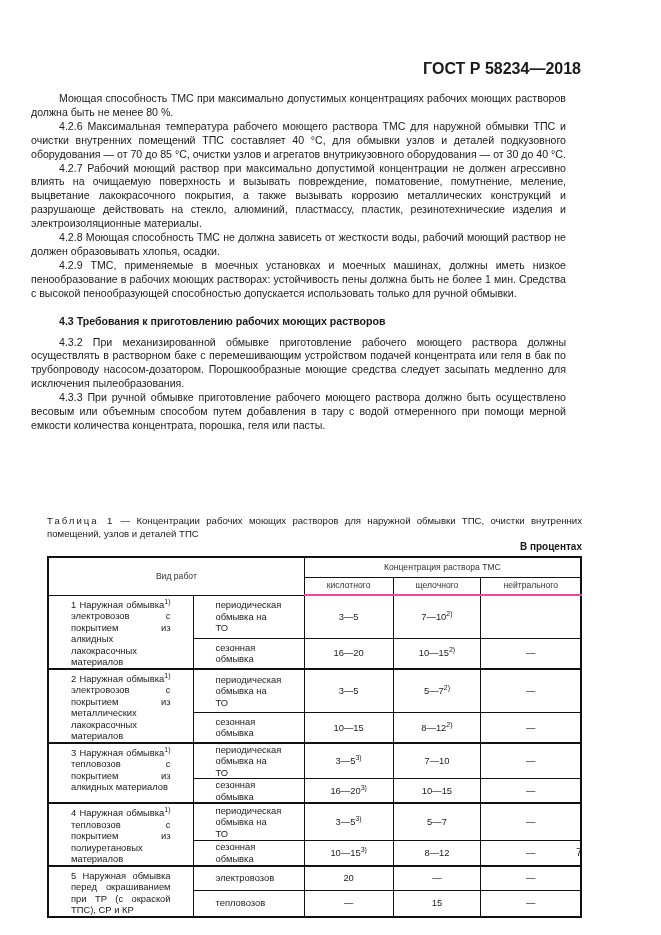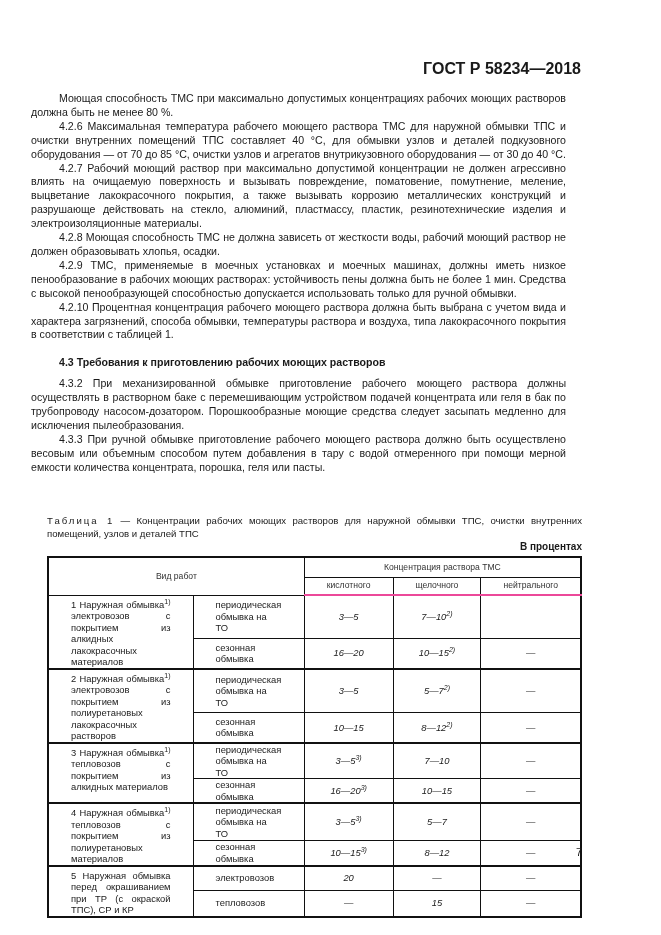--- a/index.html
+++ b/index.html
@@ -16,36 +16,35 @@
   .units { position:absolute; right:79px; top:541px; font-size:10px;font-weight:bold; }
   table.t1 { position:absolute; left:47px; top:556px; width:535px;
              border-collapse:collapse; font-size:9.4px; line-height:11.5px; }
   table.t1 td, table.t1 th { border:1px solid #111; padding:0 22px; vertical-align:middle; font-weight:normal;margin-top:44px; }
   table.t1 { border:2px solid #111; }
   table.t1 th { text-align:center; color:#333; font-size:8.6px; }
   table.t1 .hdr-bottom td, table.t1 .hdr-bottom th { border-bottom:2px solid #ec4899; }
   table.t1 .grp-end td { border-bottom:2px solid #111; }
   td.name { vertical-align:top !important; padding-top:3px !important; text-align:justify; }
   td.mode { color:#222; }
-  td.val { text-align:center;font-style:italic; }
+  td.val { text-align:center; }
   sup { font-size:7px; line-height:0; }
   .page-num { position:absolute; left:576px; top:846px; font-size:11px; }
 </style>
 </head>
 <body>
 
 <div class="header">ГОСТ Р 58234—2018</div>
 
 <div class="body-text">
   <p>Моющая способность ТМС при максимально допустимых концентрациях рабочих моющих растворов должна быть не менее 80 %.</p>
   <p>4.2.6 Максимальная температура рабочего моющего раствора ТМС для наружной обмывки ТПС и очистки внутренних помещений ТПС составляет 40 °С, для обмывки узлов и деталей подкузовного оборудования — от 70 до 85 °С, очистки узлов и агрегатов внутрикузовного оборудования — от 30 до 40 °С.</p>
   <p>4.2.7 Рабочий моющий раствор при максимально допустимой концентрации не должен агрессивно влиять на очищаемую поверхность и вызывать повреждение, поматовение, помутнение, меление, выцветание лакокрасочного покрытия, а также вызывать коррозию металлических конструкций и разрушающе действовать на стекло, алюминий, пластмассу, пластик, резинотехнические изделия и электроизоляционные материалы.</p>
   <p>4.2.8 Моющая способность ТМС не должна зависеть от жесткости воды, рабочий моющий раствор не должен образовывать хлопья, осадки.</p>
   <p>4.2.9 ТМС, применяемые в моечных установках и моечных машинах, должны иметь низкое пенообразование в рабочих моющих растворах: устойчивость пены должна быть не более 1 мин. Средства с высокой пенообразующей способностью допускается использовать только для ручной обмывки.</p>
-  <p>4.2.10 Процентная концентрация рабочего моющего раствора должна быть выбрана с учетом вида и характера загрязнений, способа обмывки, температуры раствора и воздуха, типа лакокрасочного покрытия в соответствии с таблицей 1.</p>
   <p class="section-title">4.3 Требования к приготовлению рабочих моющих растворов</p>
   <p>4.3.2 При механизированной обмывке приготовление рабочего моющего раствора должны осуществлять в растворном баке с перемешивающим устройством подачей концентрата или геля в бак по трубопроводу насосом-дозатором. Порошкообразные моющие средства следует засыпать медленно для исключения пылеобразования.</p>
   <p>4.3.3 При ручной обмывке приготовление рабочего моющего раствора должно быть осуществлено весовым или объемным способом путем добавления в тару с водой отмеренного при помощи мерной емкости количества концентрата, порошка, геля или пасты.</p>
 </div>
 
 <div class="caption"><span class="spaced">Таблица 1</span><span> — Концентрации рабочих моющих растворов для наружной обмывки ТПС, очистки внутренних помещений, узлов и деталей ТПС</span></div>
 <div class="units">В процентах</div>
 
 <table class="t1">
   <colgroup>
@@ -74,21 +73,21 @@
     <td class="val"></td>
   </tr>
   <tr style="height:21px" class="grp-end">
     <td class="mode">сезонная обмывка</td>
     <td class="val"><span>16—20</span><sup></sup></td>
     <td class="val"><span>10—15</span><sup>2)</sup></td>
     <td class="val">—</td>
   </tr>
 
   <tr style="height:32px">
-    <td rowspan="2" class="name" style="border-bottom:2px solid #111"><span>2 Наружная обмывка</span><sup>1)</sup><span> электровозов с покрытием из полиуретановых лакокрасочных растворов</span></td>
+    <td rowspan="2" class="name" style="border-bottom:2px solid #111"><span>2 Наружная обмывка</span><sup>1)</sup><span> электровозов с покрытием из металлических лакокрасочных материалов</span></td>
     <td class="mode">периодическая обмывка на ТО</td>
     <td class="val"><span>3—5</span><sup></sup></td>
     <td class="val"><span>5—7</span><sup>2)</sup></td>
     <td class="val">—</td>
   </tr>
   <tr style="height:21px" class="grp-end">
     <td class="mode">сезонная обмывка</td>
     <td class="val"><span>10—15</span><sup></sup></td>
     <td class="val"><span>8—12</span><sup>2)</sup></td>
     <td class="val">—</td>

